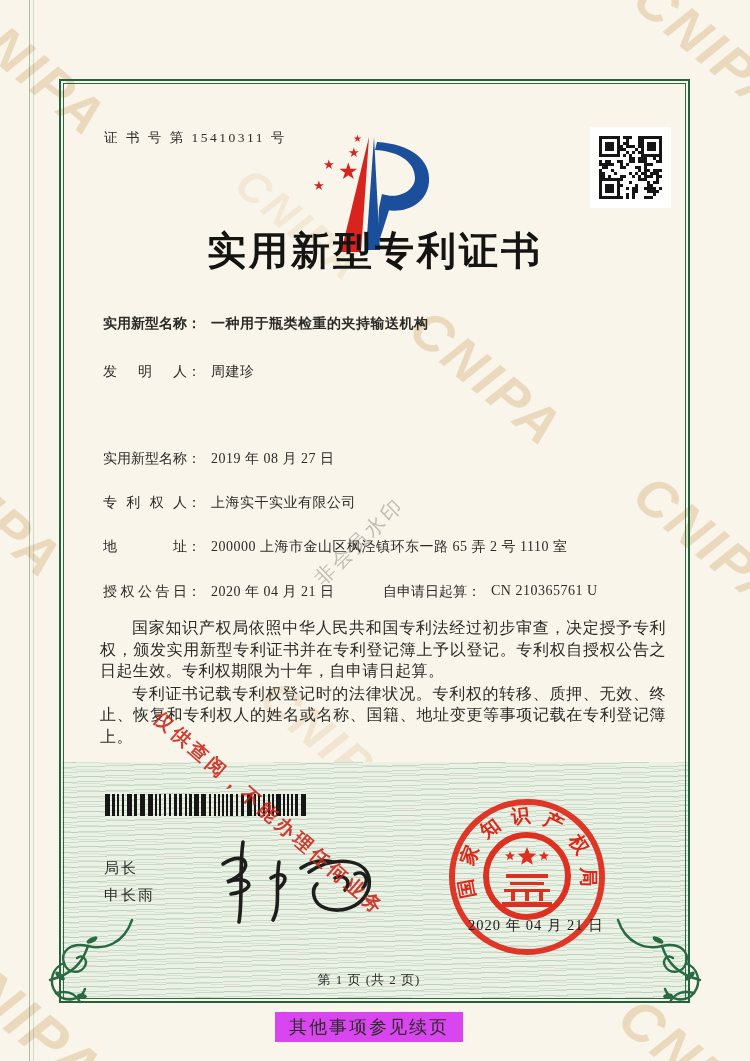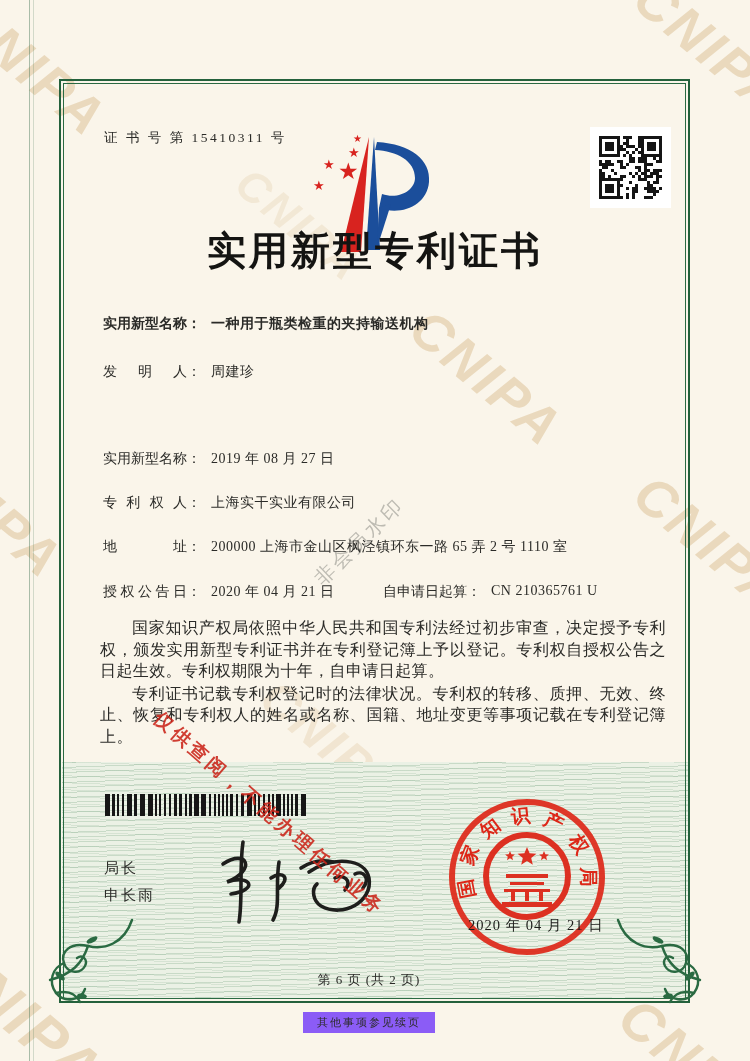--- a/index.html
+++ b/index.html
@@ -89,21 +89,21 @@
   .sc5{transform:rotate(30deg) translateY(-61px);}
   .sc6{transform:rotate(62deg) translateY(-61px);}
   .sc7{transform:rotate(94deg) translateY(-61px);}
   .seal-date{position:absolute;left:468px;top:916px;z-index:21;font-size:14.5px;letter-spacing:1px;color:#1c1c1a;}
 
   
   .red-notice{position:absolute;left:165px;top:706px;z-index:30;font-size:19px;font-weight:600;letter-spacing:4px;color:rgba(201,35,24,.88);transform:rotate(41deg);transform-origin:0 0;white-space:nowrap;}
 
   
   .page-footer{position:absolute;left:63px;top:971px;width:612px;text-align:center;z-index:10;font-size:13px;letter-spacing:1px;}
-  .continuation{position:absolute;left:369px;top:1012px;transform:translateX(-50%);z-index:10;font-size:11px;letter-spacing:2px;background:#8b5cf6;padding:3px 14px;}
+  .continuation{position:absolute;left:369px;top:1012px;transform:translateX(-50%);z-index:10;font-size:18px;letter-spacing:2px;background:#d946ef;padding:3px 14px;}
 </style>
 </head>
 <body>
 
 <div id="page">
 
   <div class="page-edge"></div>
 
   <div class="wm w1">CNIPA</div>
   <div class="wm w2">CNIPA</div>
@@ -721,16 +721,16 @@
       <span class="seal-char sc4">识</span>
       <span class="seal-char sc5">产</span>
       <span class="seal-char sc6">权</span>
       <span class="seal-char sc7">局</span>
     </div>
   </div>
   <div class="seal-date">2020 年 04 月 21 日</div>
 
   <div class="red-notice">仅供查阅，不能办理任何业务</div>
 
-  <div class="page-footer">第 6 页 (共 2 页)</div>
+  <div class="page-footer">第 1 页 (共 2 页)</div>
   <div class="continuation">其他事项参见续页</div>
 
 </div>
 
 </body></html>

